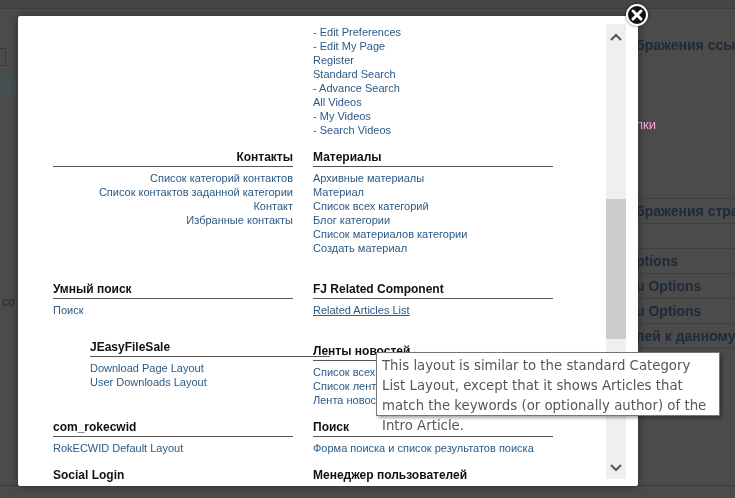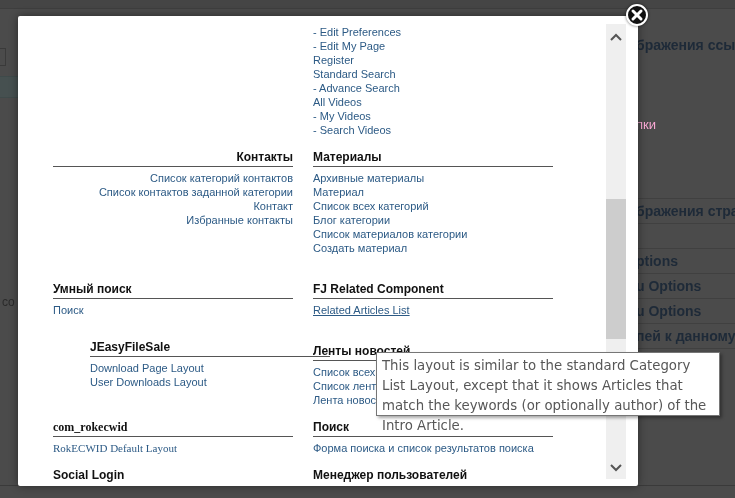--- a/index.html
+++ b/index.html
@@ -118,21 +118,21 @@
     </div>
 
     <div class="section" style="left:35px; top:324px;margin-left:37px;">
       <h3>JEasyFileSale</h3>
       <ul>
         <li><a>Download Page Layout</a></li>
         <li><a>User Downloads Layout</a></li>
       </ul>
     </div>
 
-    <div class="section" style="left:35px; top:404px;font-family:Liberation Serif, serif;">
+    <div class="section" style="left:35px; top:404px;">
       <h3>com_rokecwid</h3>
       <ul>
         <li><a>RokECWID Default Layout</a></li>
       </ul>
     </div>
 
     <div class="section" style="left:35px; top:452px;">
       <h3 style="border-bottom:none;">Social Login</h3>
     </div>
 

